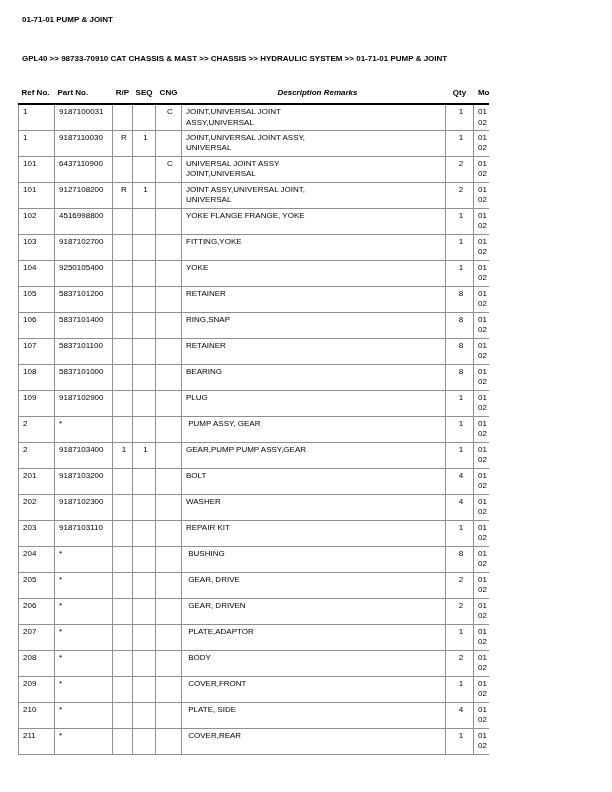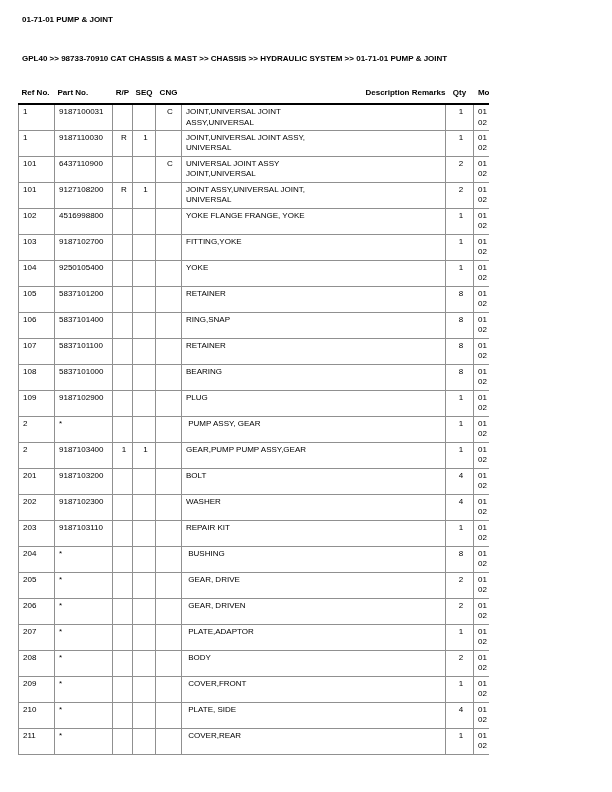--- a/index.html
+++ b/index.html
@@ -56,22 +56,23 @@
     border-bottom: 2.5px solid #000000;
     white-space: pre;
     overflow: hidden;
   }
   table.parts thead th.c-ref,
   table.parts thead th.c-part {
     text-align: left;
     padding-left: 3px;
   }
   table.parts thead th.c-desc {
-    text-align: right;
+    text-align: center;
     padding-left: 8px;
+    font-style: italic;
   }
   table.parts tbody tr {
     height: 26px;
   }
   table.parts tbody td {
     border: 1px solid #909090;
     vertical-align: top;
     padding: 2px 1px 1px 4px;
     line-height: 10.5px;
     white-space: pre-wrap;

